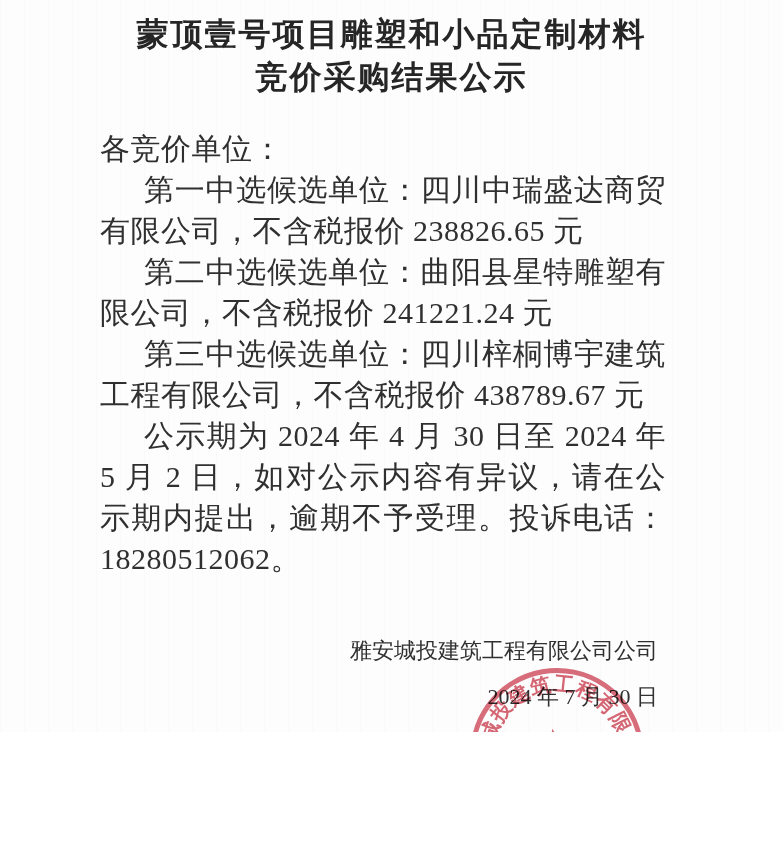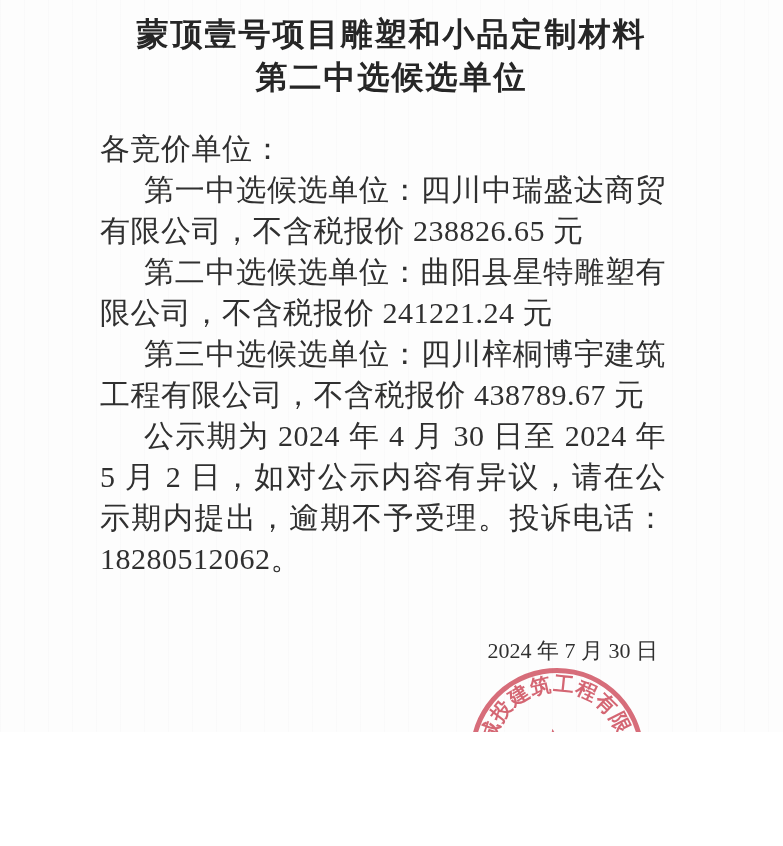--- a/index.html
+++ b/index.html
@@ -72,31 +72,32 @@
   .seal .arc-company { font-size: 23px; letter-spacing: 1px; }
   .seal .arc-number { font-size: 12.5px; letter-spacing: 1.5px; font-weight: 400; }
 </style>
 </head>
 <body>
 
 <div class="page">
 
   <div class="title-block">
     <div class="title-line">蒙顶壹号项目雕塑和小品定制材料</div>
-    <div class="title-line">第二中选候选单位</div>
+    <div class="title-line">竞价采购结果公示</div>
   </div>
 
   <div class="content">
     <p class="body-line">各竞价单位：</p>
     <p class="body-line indent">第一中选候选单位：四川中瑞盛达商贸有限公司，不含税报价 238826.65 元</p>
     <p class="body-line indent">第二中选候选单位：曲阳县星特雕塑有限公司，不含税报价 241221.24 元</p>
     <p class="body-line indent">第三中选候选单位：四川梓桐博宇建筑工程有限公司，不含税报价 438789.67 元</p>
     <p class="body-line indent">公示期为 2024 年 4 月 30 日至 2024 年 5 月 2 日，如对公示内容有异议，请在公示期内提出，逾期不予受理。投诉电话：18280512062。</p>
 
     <div class="signature-block">
+      <div>雅安城投建筑工程有限公司公司</div>
       <div>2024 年 7 月 30 日</div>
     </div>
   </div>
 
   <svg class="seal" viewBox="0 0 200 200" xmlns="http://www.w3.org/2000/svg">
     <defs>
       <path id="arc-top" d="M 32.3 124.6 A 72 72 0 1 1 167.7 124.6" fill="none"></path>
       <path id="arc-bottom" d="M 55.3 163.9 A 78 78 0 0 0 144.7 163.9" fill="none"></path>
     </defs>
     <circle cx="100" cy="100" r="95" fill="none" stroke-width="5.5" opacity="0.88" stroke="#cf4858"></circle>

